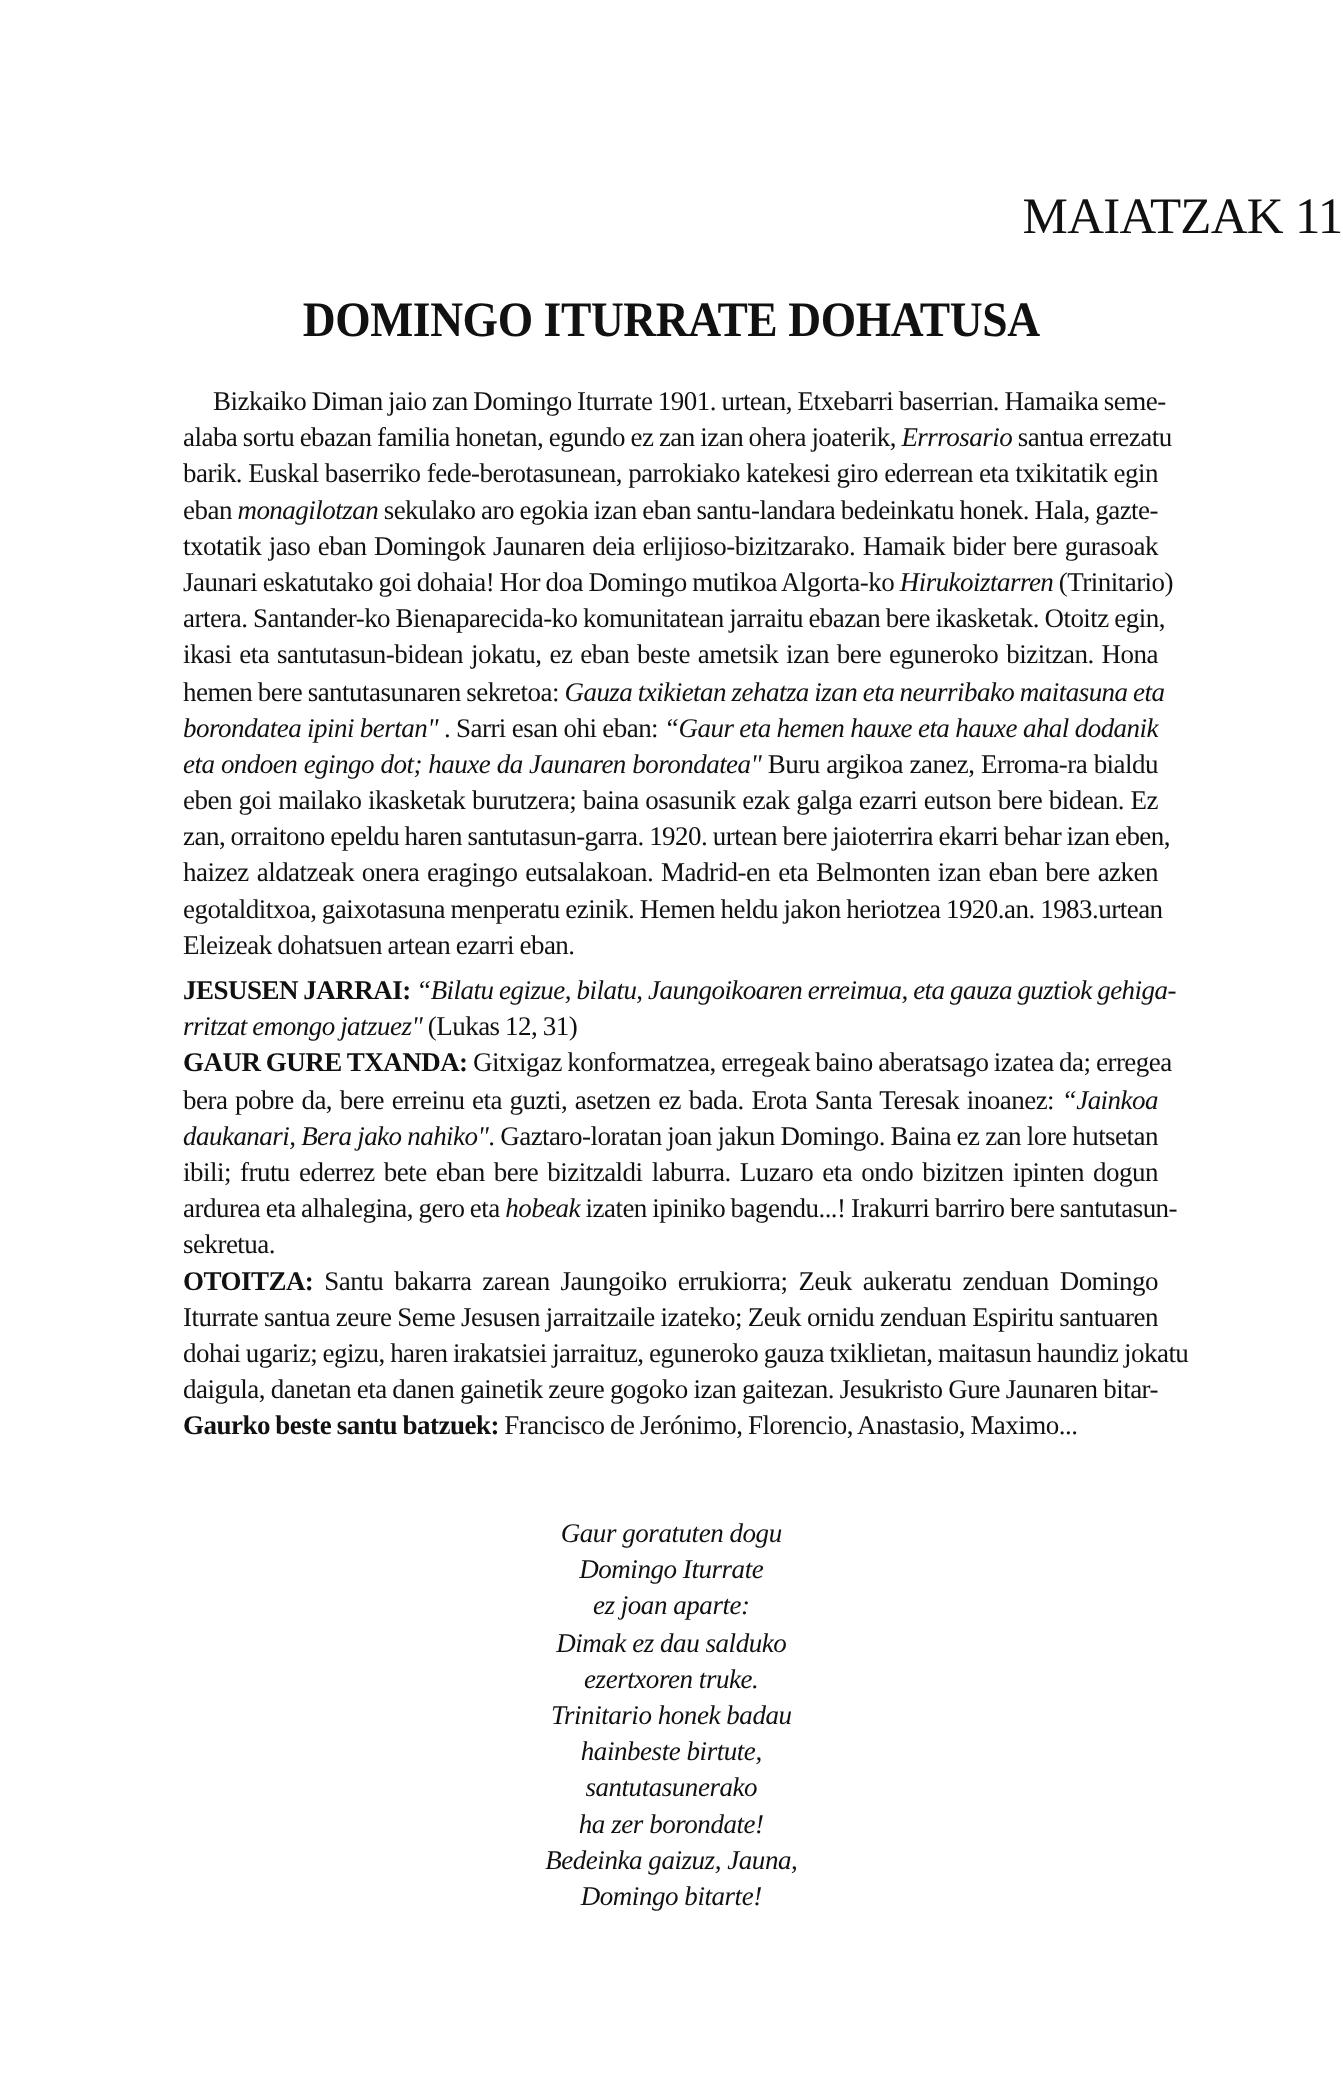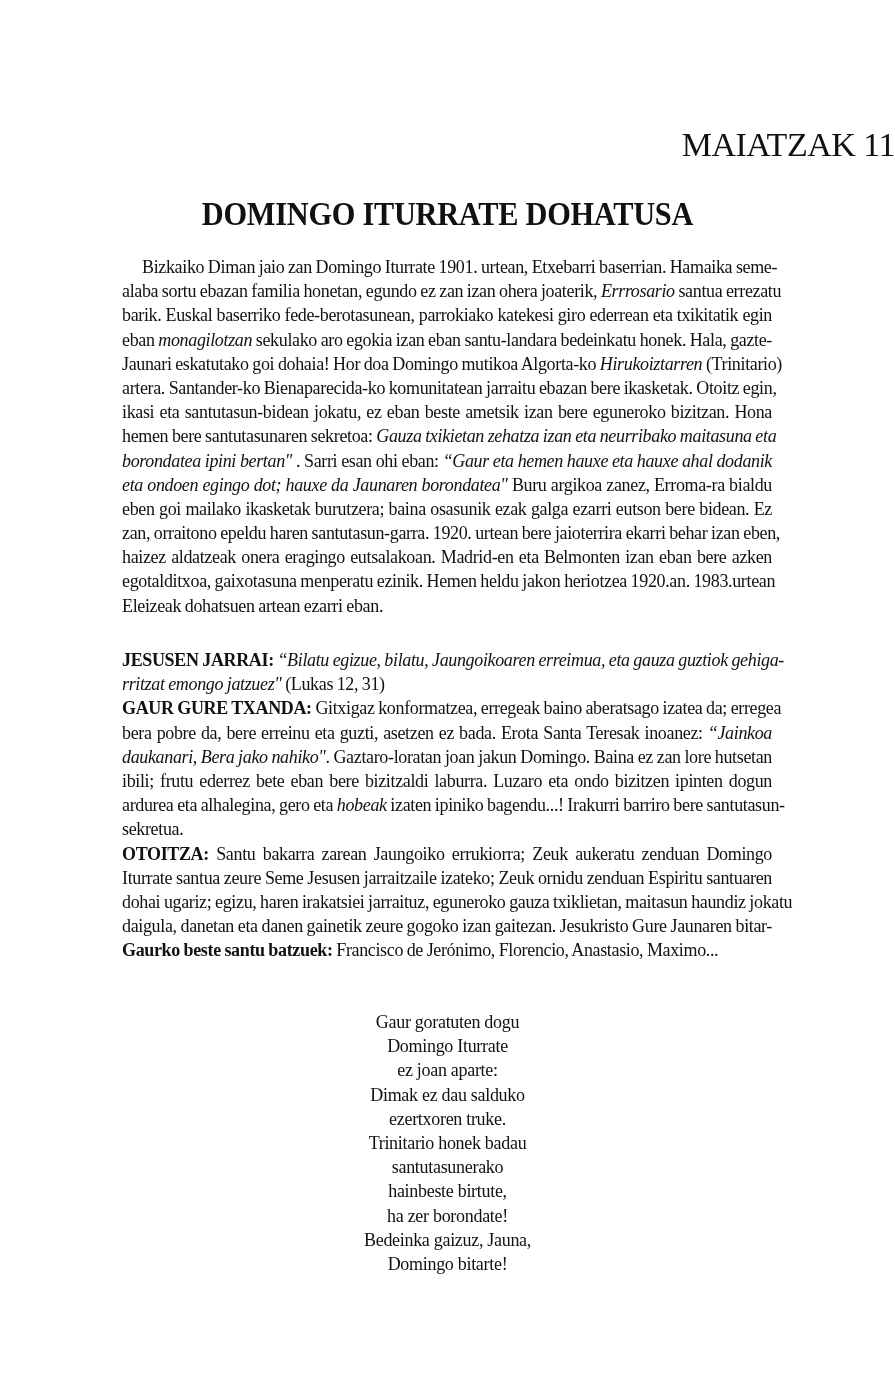--- a/index.html
+++ b/index.html
@@ -11,35 +11,36 @@
   .title2 { position: absolute; top: 196px; left: 0; width: 895px; text-align: center;
             font-size: 33px; font-weight: bold; letter-spacing: -0.3px; transform: scaleX(0.92); }
   .block { position: absolute; left: 122px; width: 650px; }
   .line { display: block; height: 24.2px; line-height: 24.2px; font-size: 18px;
           text-align: justify; text-align-last: justify; white-space: nowrap;
           letter-spacing: -0.35px; word-spacing: -0.5px; }
   .line.last { text-align-last: left; }
   .line.indent { padding-left: 20px; }
   i { font-style: italic; }
   b { font-weight: bold; margin-top: 12px; }
-  .poem { position: absolute; top: 1010px; left: 0; width: 895px; text-align: center; }
+  .poem { position: absolute; top: 1010px; left: 0; width: 895px; text-align: center; font-style: italic; }
   .poem .pl { display: block; height: 24.2px; line-height: 24.2px; font-size: 18px; letter-spacing: -0.3px; }
 </style>
 </head>
 <body>
 
 <div class="page">
   <div class="title1">MAIATZAK 11</div>
   <div class="title2">DOMINGO ITURRATE DOHATUSA</div>
 
   <div class="block" id="bio" style="top:255px;">
       <span class="line indent"><span>Bizkaiko Diman jaio zan Domingo Iturrate 1901. urtean, Etxebarri baserrian. Hamaika seme-</span></span>
       <span class="line"><span>alaba sortu ebazan familia honetan, egundo ez zan izan ohera joaterik, </span><i>Errrosario</i><span> santua errezatu</span></span>
       <span class="line"><span>barik. Euskal baserriko fede-berotasunean, parrokiako katekesi giro ederrean eta txikitatik egin</span></span>
       <span class="line"><span>eban </span><i>monagilotzan</i><span> sekulako aro egokia izan eban santu-landara bedeinkatu honek. Hala, gazte-</span></span>
+      <span class="line"><span>txotatik jaso eban Domingok Jaunaren deia erlijioso-bizitzarako. Hamaik bider bere gurasoak</span></span>
       <span class="line"><span>Jaunari eskatutako goi dohaia! Hor doa Domingo mutikoa Algorta-ko </span><i>Hirukoiztarren</i><span> (Trinitario)</span></span>
       <span class="line"><span>artera. Santander-ko Bienaparecida-ko komunitatean jarraitu ebazan bere ikasketak. Otoitz egin,</span></span>
       <span class="line"><span>ikasi eta santutasun-bidean jokatu, ez eban beste ametsik izan bere eguneroko bizitzan. Hona</span></span>
       <span class="line"><span>hemen bere santutasunaren sekretoa: </span><i>Gauza txikietan zehatza izan eta neurribako maitasuna eta</i></span>
       <span class="line"><i>borondatea ipini bertan"</i><span> . Sarri esan ohi eban: </span><i>“Gaur eta hemen hauxe eta hauxe ahal dodanik</i></span>
       <span class="line"><i>eta ondoen egingo dot; hauxe da Jaunaren borondatea"</i><span> Buru argikoa zanez, Erroma-ra bialdu</span></span>
       <span class="line"><span>eben goi mailako ikasketak burutzera; baina osasunik ezak galga ezarri eutson bere bidean. Ez</span></span>
       <span class="line"><span>zan, orraitono epeldu haren santutasun-garra. 1920. urtean bere jaioterrira ekarri behar izan eben,</span></span>
       <span class="line"><span>haizez aldatzeak onera eragingo eutsalakoan. Madrid-en eta Belmonten izan eban bere azken</span></span>
       <span class="line"><span>egotalditxoa, gaixotasuna menperatu ezinik. Hemen heldu jakon heriotzea 1920.an. 1983.urtean</span></span>
@@ -61,19 +62,19 @@
       <span class="line last"><b>Gaurko beste santu batzuek:</b><span> Francisco de Jerónimo, Florencio, Anastasio, Maximo...</span></span>
     </div>
 
   <div class="poem" id="poem">
       <span class="pl">Gaur goratuten dogu</span>
       <span class="pl">Domingo Iturrate</span>
       <span class="pl">ez joan aparte:</span>
       <span class="pl">Dimak ez dau salduko</span>
       <span class="pl">ezertxoren truke.</span>
       <span class="pl">Trinitario honek badau</span>
+      <span class="pl">hainbeste birtute,</span>
       <span class="pl">santutasunerako</span>
-      <span class="pl">hainbeste birtute,</span>
       <span class="pl">ha zer borondate!</span>
       <span class="pl">Bedeinka gaizuz, Jauna,</span>
       <span class="pl">Domingo bitarte!</span>
     </div>
 </div>
 
 </body></html>

